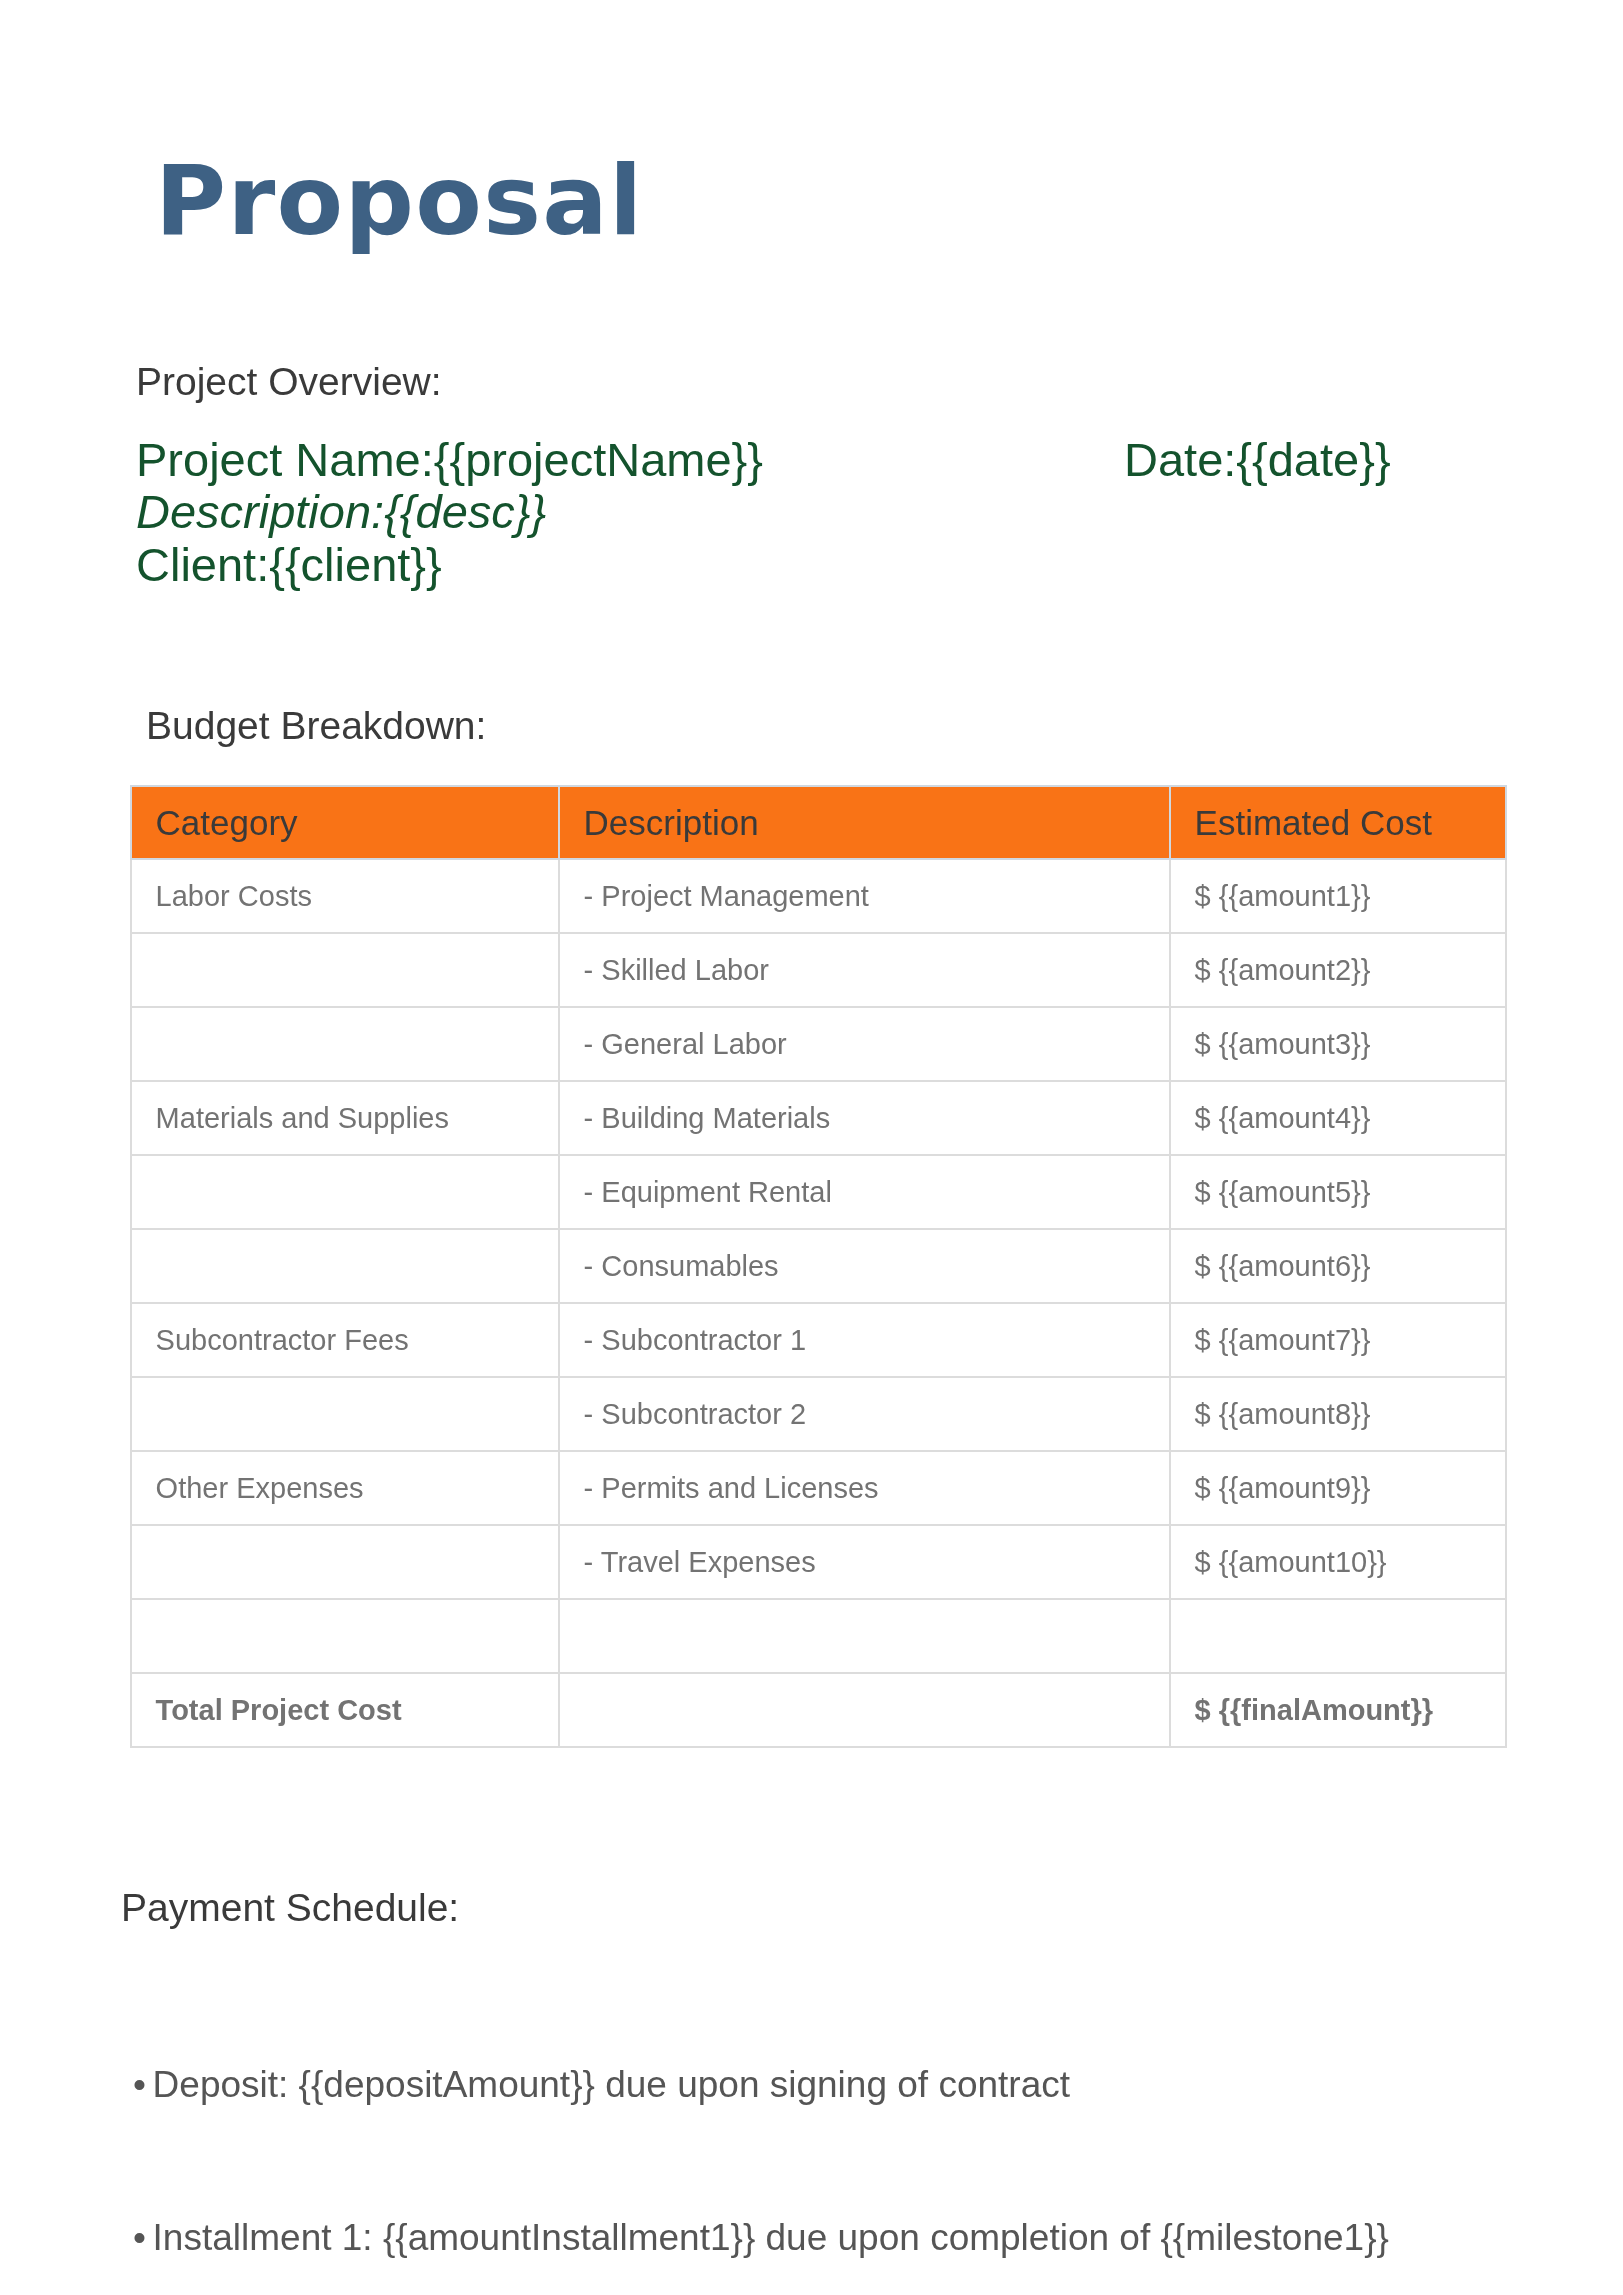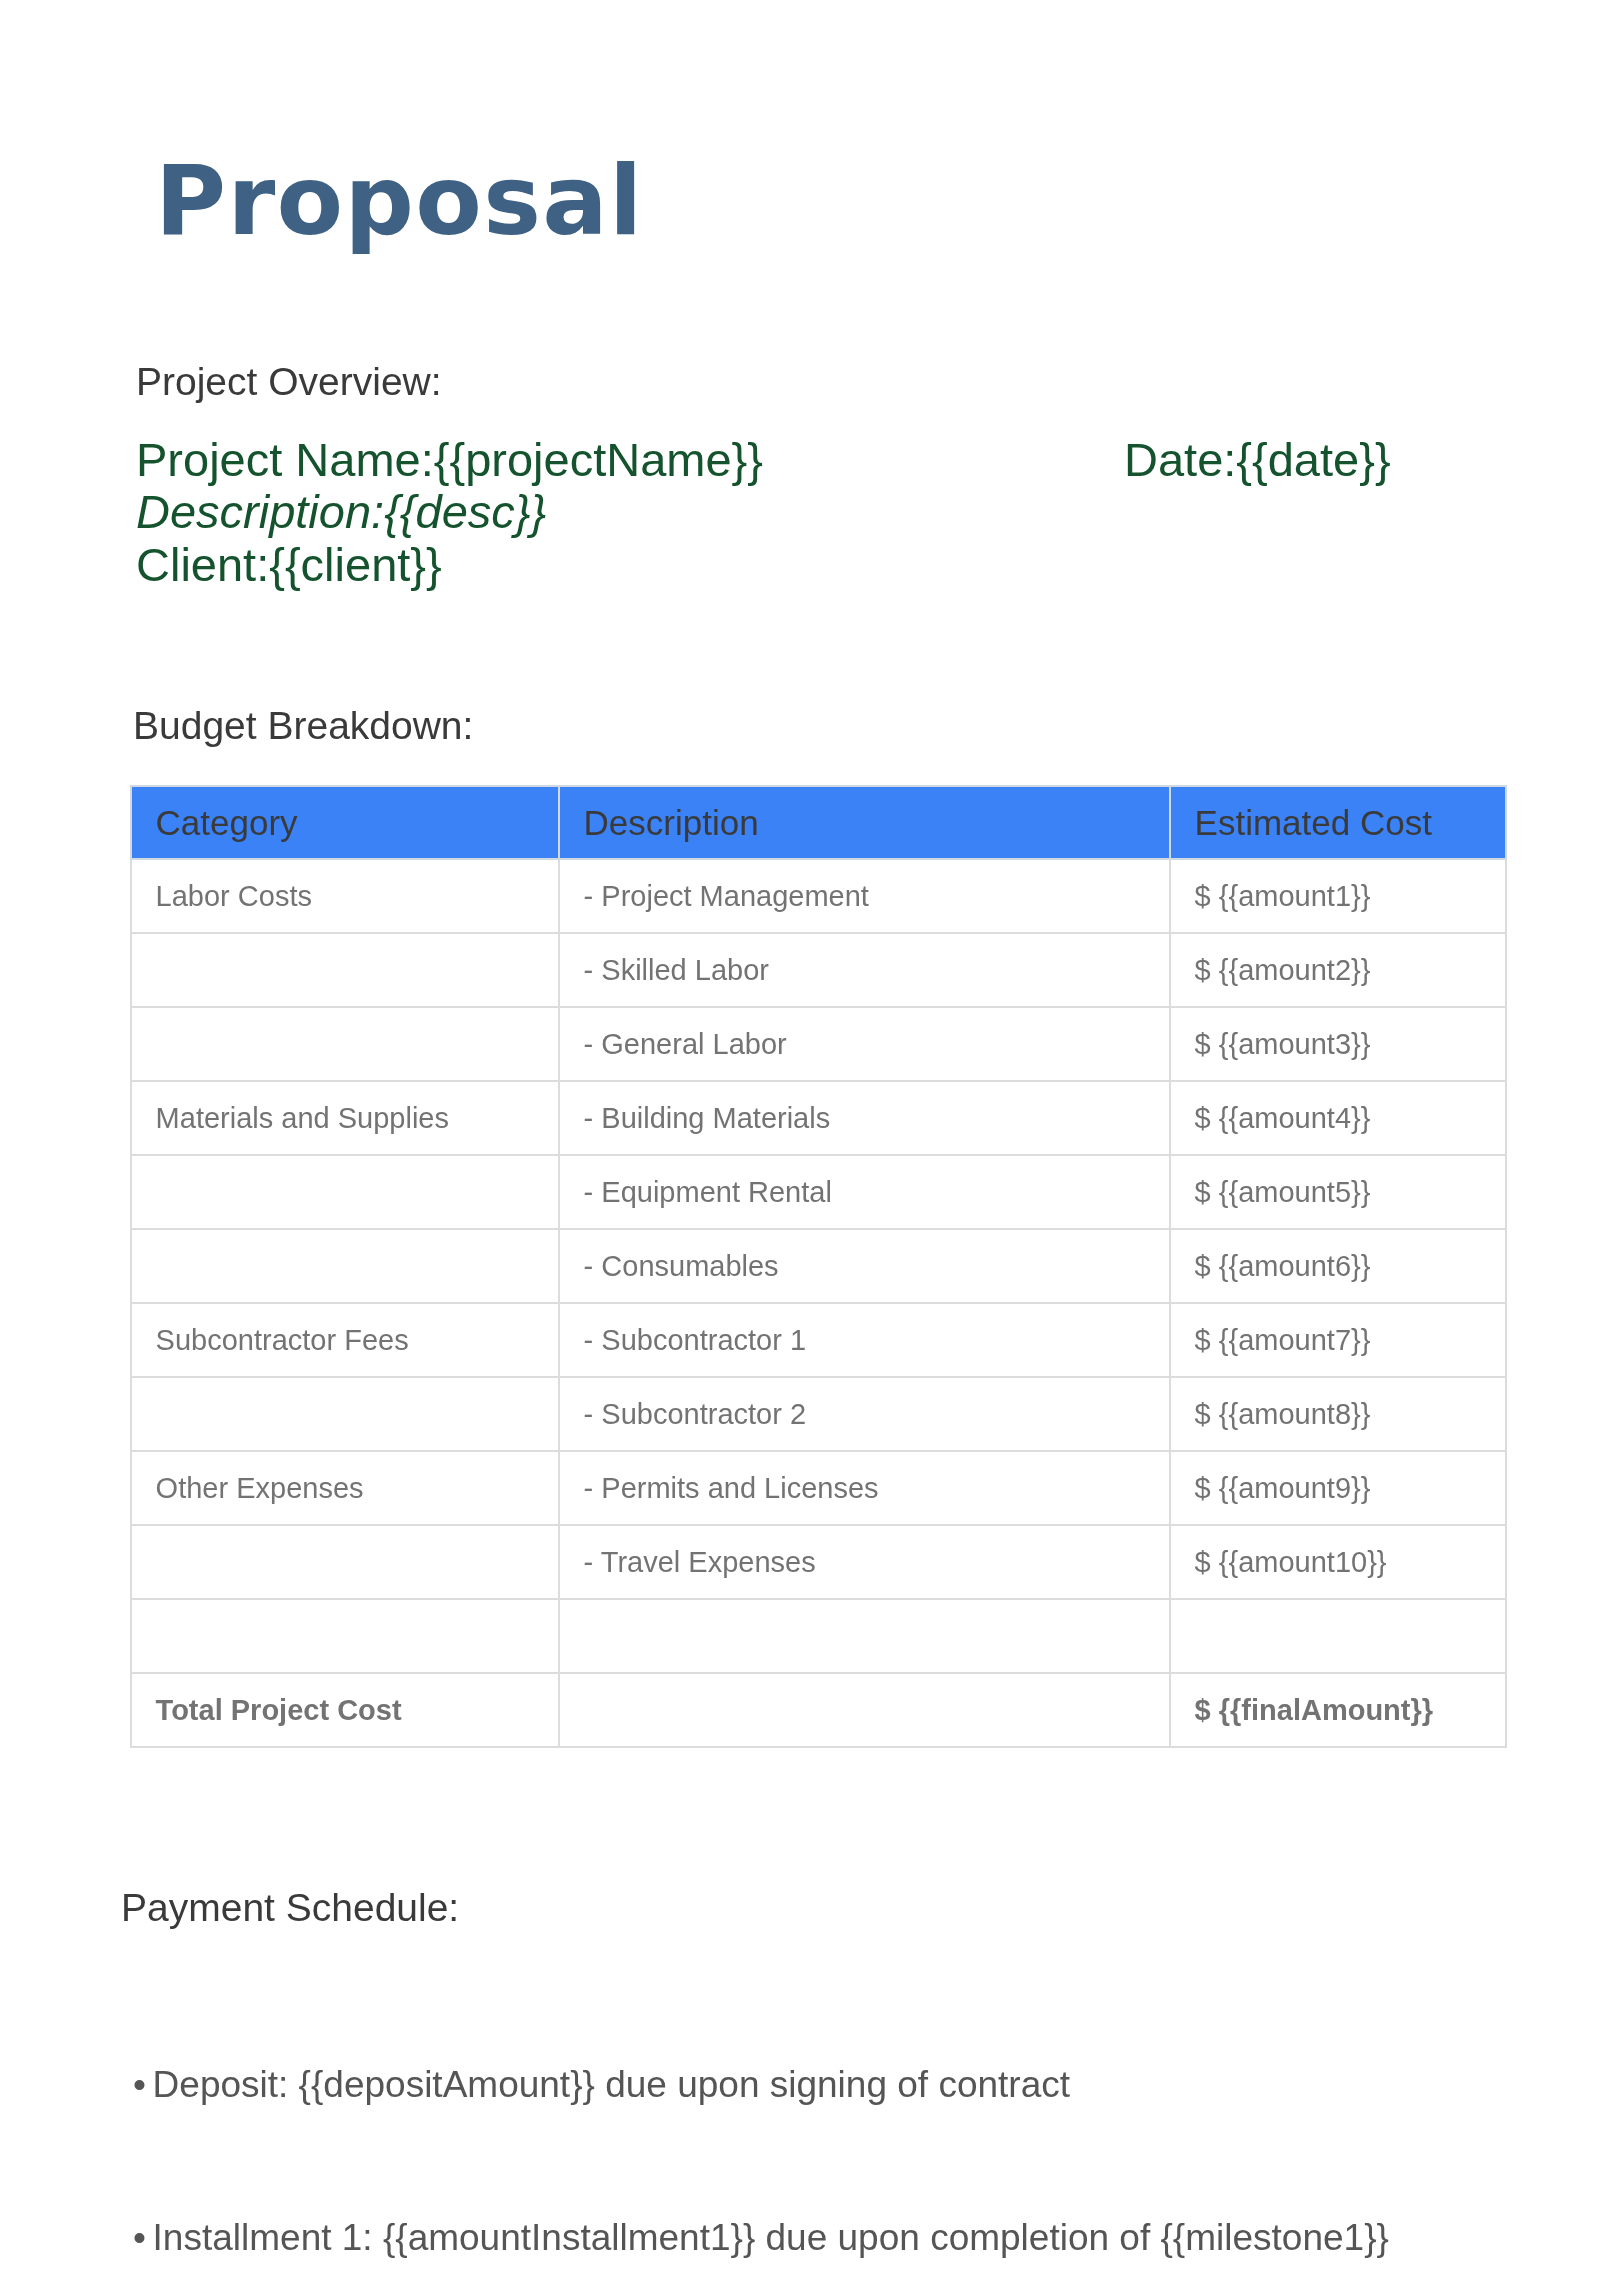--- a/index.html
+++ b/index.html
@@ -16,42 +16,42 @@
   .field { font-size:47px; line-height:51px; color:#14532d; }
   .table {
     position:absolute; left:130px; top:785px; width:1374px;
     border-collapse:collapse; table-layout:fixed;
   }
   .table th, .table td {
     border:2px solid #dcdcdc; padding:0 0 0 23.6px; text-align:left; vertical-align:middle;
     white-space:pre;
   }
   .table th {
-    background:#3b82f6; font-weight:normal; font-size:35px; color:#3a3a3a; height:71px;
+    background:#f97316; font-weight:normal; font-size:35px; color:#3a3a3a; height:71px;
     border-color:#d0d8e0;
   }
   .table td { font-size:29px; color:#737373; height:72px; }
   .table tr.total td { font-weight:bold; }
   .col1 { width:428px; } .col2 { width:611px; } .col3 { width:336px; }
   .plist { left:133px; top:1957px; font-size:37px; line-height:51px; color:#555555; }
   .plist div { white-space:pre; }
   .bullet { display:inline-block; width:19.6px; }
 </style>
 </head>
 <body>
 
 <div class="abs title">Proposal</div>
 
 <div class="abs h2" style="left:136px; top:359px;">Project Overview:</div>
 <div class="abs field" style="left:136px; top:434px;">Project Name:{{projectName}}</div>
 <div class="abs field" style="left:1124px; top:434px;">Date:{{date}}</div>
 <div class="abs field" style="left:136px; top:486px;font-style:italic;">Description:{{desc}}</div>
 <div class="abs field" style="left:136px; top:539px;">Client:{{client}}</div>
 
-<div class="abs h2" style="left:133px; top:703px;">Budget Breakdown:</div>
+<div class="abs h2" style="left:146px; top:703px;">Budget Breakdown:</div>
 
 <table class="table">
   <colgroup>
       <col class="col1">
       <col class="col2">
       <col class="col3">
     </colgroup>
   <thead>
     <tr>
       <th>Category</th>

